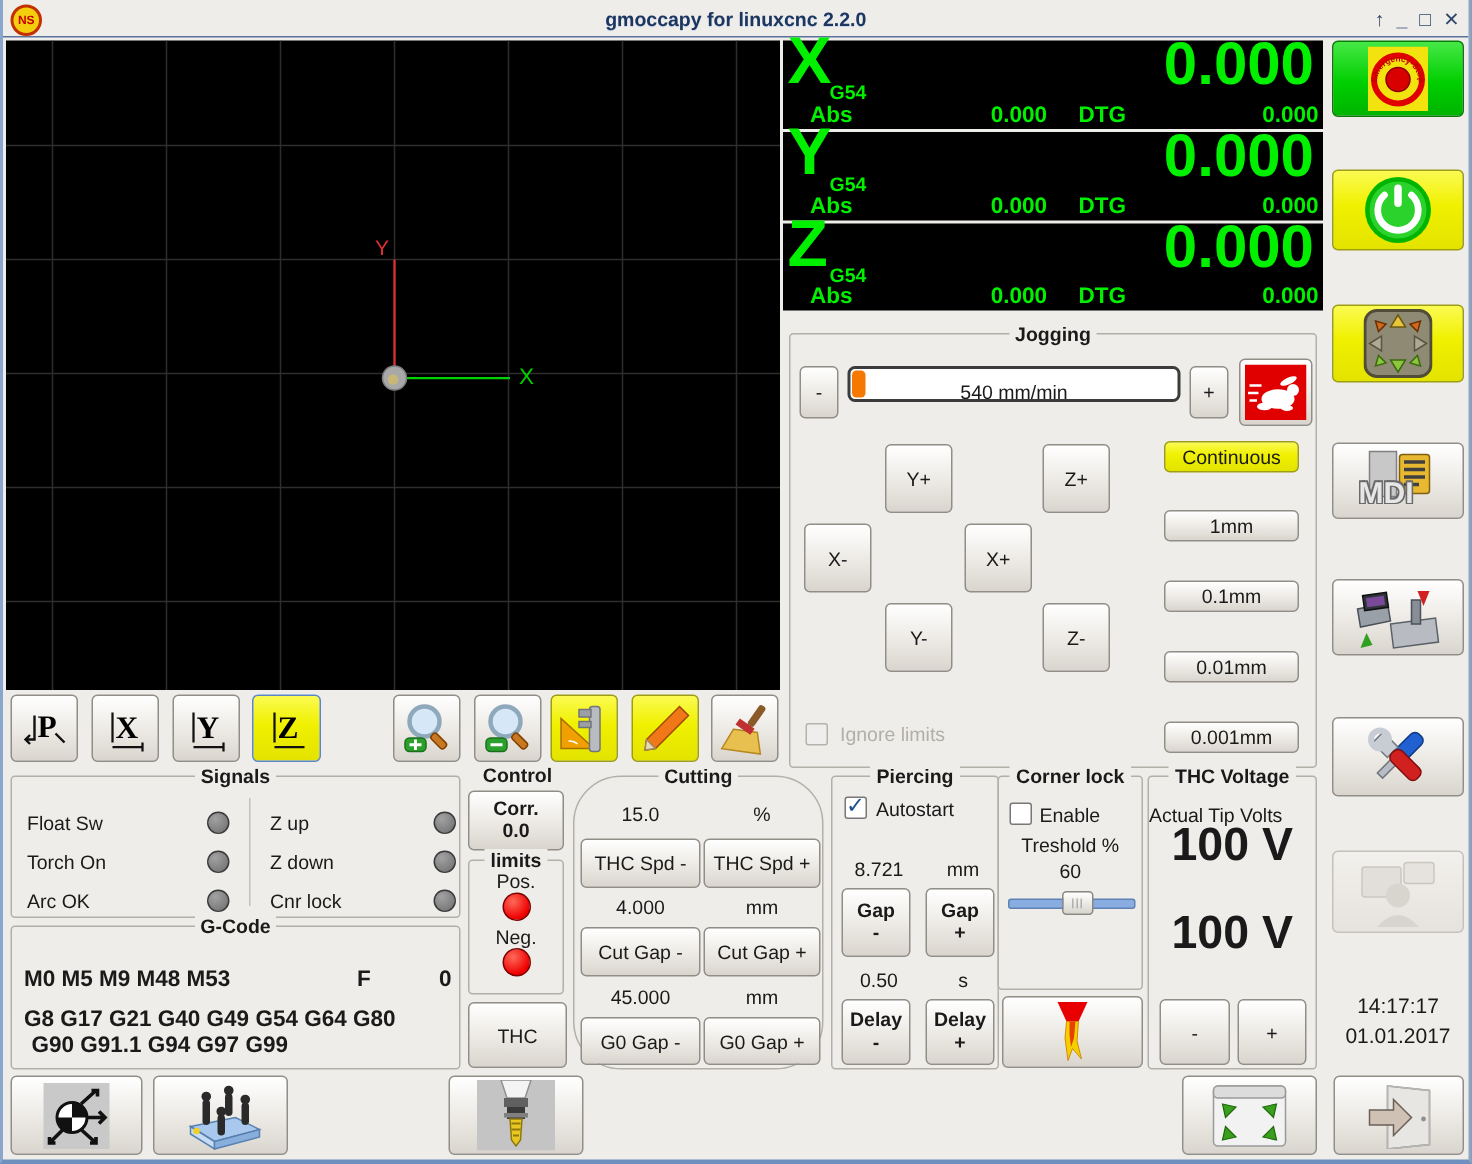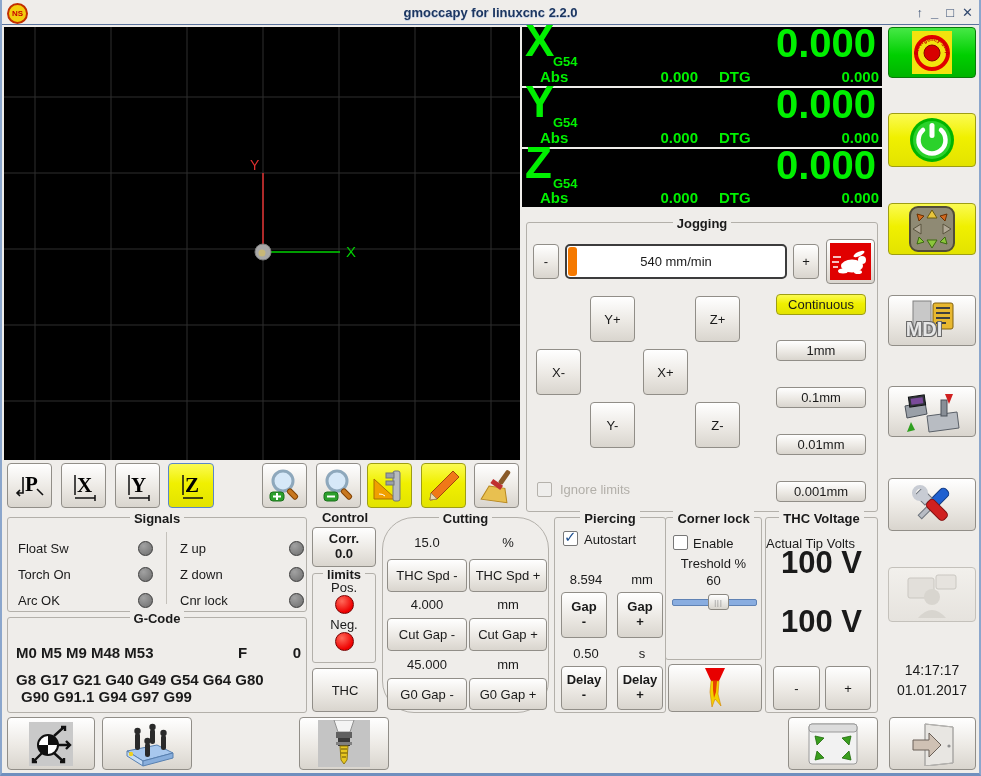--- a/index.html
+++ b/index.html
@@ -199,21 +199,21 @@
         <span class="dro-abs-v">0.000</span>
         <span class="dro-dtg-l">DTG</span>
         <span class="dro-dtg-v">0.000</span>
       </div>
     </div>
   </div>
 
   <div class="abs frame" style="left:524px;top:222px;width:352px;height:290px;">
     <div class="ftitle"><span>Jogging</span></div>
     <div class="abs btn" style="left:6px;top:21px;width:26px;height:35px;">-</div>
-    <div class="abs jogslider" style="left:38px;top:21px;width:222px;height:35px;">
+    <div class="abs jogslider" style="left:38px;top:21px;width:222px;height:24px;">
       <div class="fill"></div>
       <div class="txt">540 mm/min</div>
     </div>
     <div class="abs btn" style="left:266px;top:21px;width:26px;height:35px;">+</div>
     <div class="abs btn" style="left:299px;top:16px;width:49px;height:45px;">
       <svg width="41" height="37">
         <rect x="0" y="0" width="41" height="37" fill="#e00000"></rect>
         <ellipse cx="22" cy="23" rx="11" ry="6.5" fill="#fff"></ellipse>
         <circle cx="32" cy="17" r="4" fill="#fff"></circle>
         <ellipse cx="29" cy="11" rx="6" ry="2.2" transform="rotate(-25 29 11)" fill="#fff"></ellipse>
@@ -292,21 +292,21 @@
     <span class="abs lbl" style="left:4px;top:139px;width:80px;text-align:center;">45.000</span>
     <span class="abs lbl" style="left:86px;top:139px;width:78px;text-align:center;">mm</span>
     <div class="abs btn" style="left:4px;top:160px;width:80px;height:32px;">G0 Gap -</div>
     <div class="abs btn" style="left:86px;top:160px;width:78px;height:32px;">G0 Gap +</div>
   </div>
 
   <div class="abs frame" style="left:552px;top:517px;width:112px;height:196px;">
     <div class="ftitle"><span>Piercing</span></div>
     <div class="abs cb checked" style="left:8px;top:13px;"></div>
     <span class="abs lbl" style="left:29px;top:14px;">Autostart</span>
-    <span class="abs lbl" style="left:2px;top:54px;width:58px;text-align:center;">8.594</span>
+    <span class="abs lbl" style="left:2px;top:54px;width:58px;text-align:center;">8.721</span>
     <span class="abs lbl" style="left:66px;top:54px;width:42px;text-align:center;">mm</span>
     <div class="abs btn twoline" style="left:6px;top:74px;width:46px;height:46px;">
       <span>Gap</span>
         <span>-</span>
     </div>
     <div class="abs btn twoline" style="left:62px;top:74px;width:46px;height:46px;">
       <span>Gap</span>
         <span>+</span>
     </div>
     <span class="abs lbl" style="left:2px;top:128px;width:58px;text-align:center;">0.50</span>

